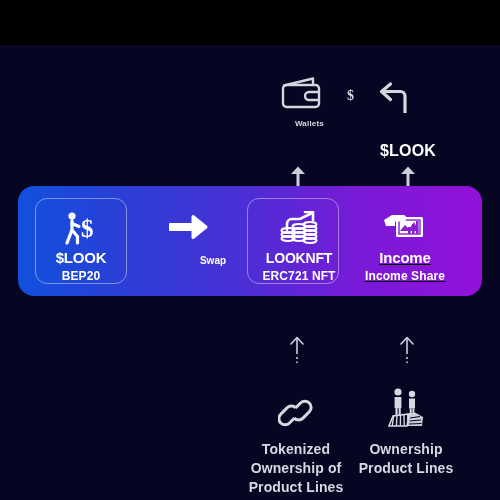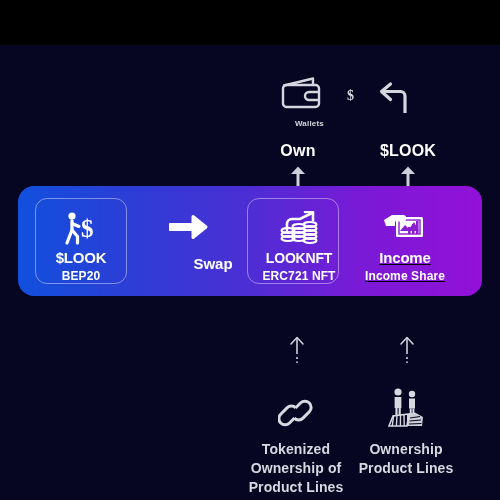--- a/index.html
+++ b/index.html
@@ -71,21 +71,21 @@
   .ico-wrap{height:40px;display:flex;align-items:center;justify-content:center;}
   .card-title{
     color:#fff;font-size:15px;font-weight:700;line-height:1;margin-top:3px;
     letter-spacing:-.2px;white-space:nowrap;
   }
   .card-title.sm{font-size:14px;}
   .card-sub{
     color:#fff;font-size:12px;font-weight:700;margin-top:4px;letter-spacing:.1px;
     white-space:nowrap;
   }
-  .swap-title{color:#fff;font-size:15px;font-weight:700;margin-top:8px;margin-left:48px;}
+  .swap-title{color:#fff;font-size:10px;font-weight:700;margin-top:8px;margin-left:48px;}
 
   
   .dash-up{position:absolute;}
   .dash-left{left:288px;top:336px;}
   .dash-right{left:398px;top:336px;}
 
   .btm{position:absolute;width:110px;text-align:center;}
   .btm-left{left:241px;top:386px;}
   .btm-right{left:351px;top:386px;}
   .btm-ico{height:44px;display:flex;align-items:flex-end;justify-content:center;}
@@ -116,21 +116,20 @@
 
   <div class="dollar-sym">$</div>
 
   <div class="return-arrow">
     <svg width="38" height="38" viewBox="0 0 38 38">
       <path d="M31 34 L31 17 a4.5 4.5 0 0 0 -4.5 -4.5 L9 12.5" fill="none" stroke="#d6d6de" stroke-width="3.2" stroke-linecap="butt" stroke-linejoin="round"></path>
       <path d="M16.5 5 L7.5 12.5 L16.5 20.5" fill="none" stroke="#d6d6de" stroke-width="3.2" stroke-linecap="round" stroke-linejoin="round"></path>
     </svg>
   </div>
 
-  <div class="lbl-own">Own</div>
   <div class="lbl-look-top">$LOOK</div>
 
   <div class="up-arrow up-own">
     <svg width="16" height="24" viewBox="0 0 16 24">
       <path d="M8 24 L8 5" stroke="#cfcfda" stroke-width="3" fill="none"></path>
       <path d="M8 1.5 L15 9 L1 9 Z" fill="#cfcfda"></path>
     </svg>
   </div>
   <div class="up-arrow up-look">
     <svg width="16" height="24" viewBox="0 0 16 24">

